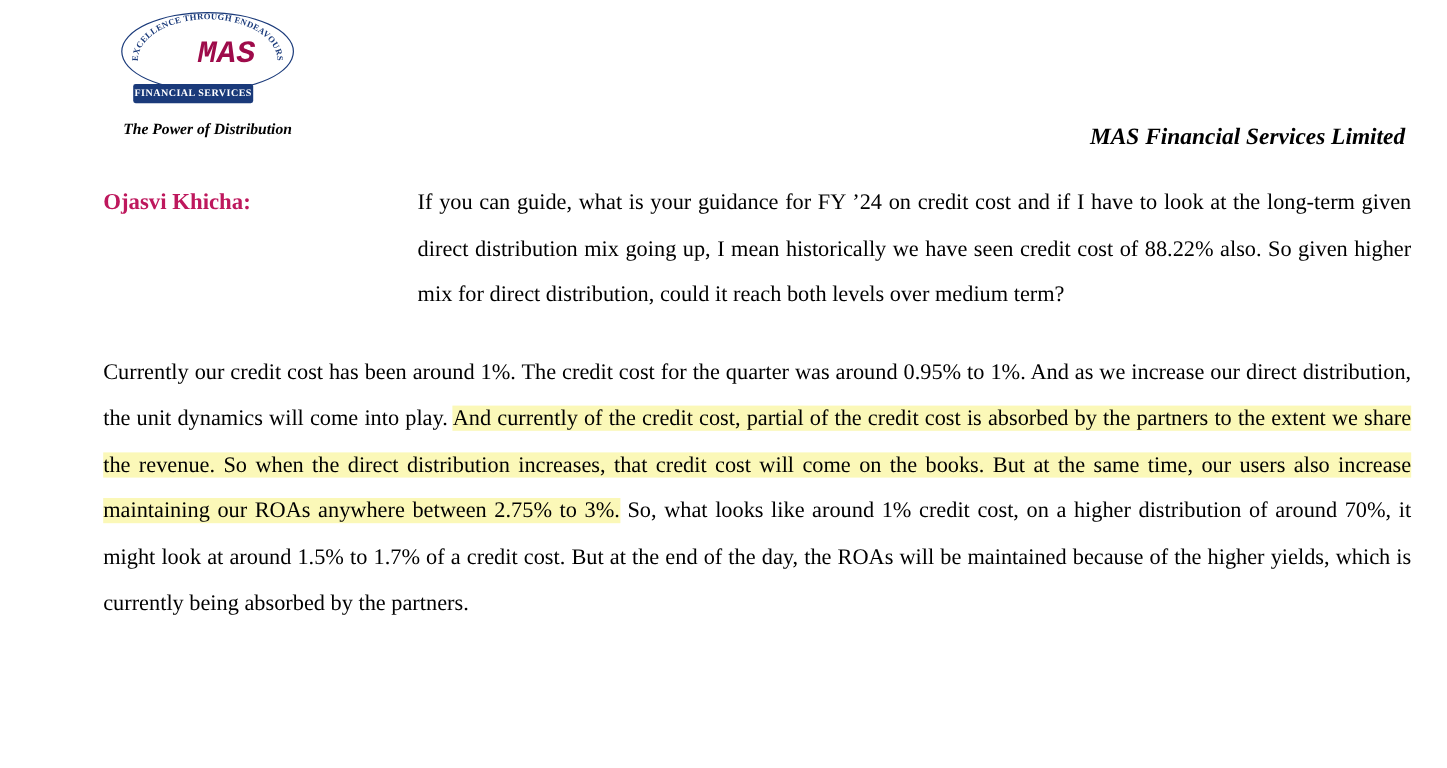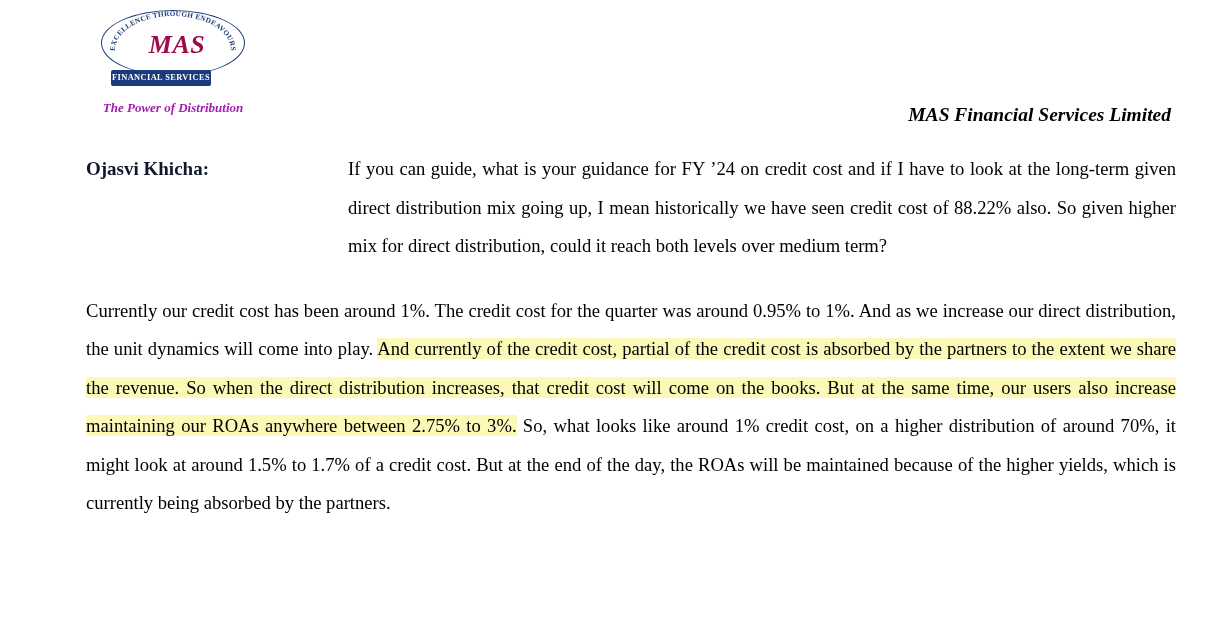--- a/index.html
+++ b/index.html
@@ -50,25 +50,25 @@
   }
   .logo-arc-text text {
     font-family: "Liberation Serif", serif;
     font-size: 7.2px;
     font-weight: bold;
     letter-spacing: 0.3px;
     fill: #1a3a7a;
   }
   .logo-mas {
     position: absolute;
-    left: 4px;
+    left: 16px;
     top: 22px;
     width: 160px;
     text-align: center;
-    font-family: Liberation Serif, serif;
+    font-family: Liberation Mono, monospace;
     font-style: italic;
     font-weight: bold;
     font-size: 26px;
     color: #9e0b4a;
     letter-spacing: 0.5px;
   }
   .logo-band {
     position: absolute;
     left: 18px;
     top: 62px;
@@ -83,21 +83,21 @@
     line-height: 16px;
     text-align: center;
     letter-spacing: 0.4px;
   }
   .logo-tagline {
     margin-top: 4px;
     font-family: "Liberation Serif", serif;
     font-style: italic;
     font-weight: bold;
     font-size: 13px;
-    color: #a21caf;
+    color: #000000;
   }
 
   
   .doc-header {
     position: absolute;
     right: 35px;
     top: 102px;
     text-align: right;
     font-family: "Liberation Serif", serif;
     font-style: italic;
@@ -119,21 +119,21 @@
     align-items: flex-start;
     margin-bottom: 26px;
   }
   .speaker {
     width: 262px;
     flex: 0 0 262px;
     font-family: "Liberation Serif", serif;
     font-weight: bold;
     font-size: 19px;
     line-height: 38.5px;
-    color: #0f172a;
+    color: #be185d;
   }
   .speech {
     flex: 1;
     font-family: "Liberation Serif", serif;
     font-size: 18.6px;
     line-height: 38.5px;
     text-align: justify;
     text-justify: inter-word;
     color: #000000;
     hyphens: none;

